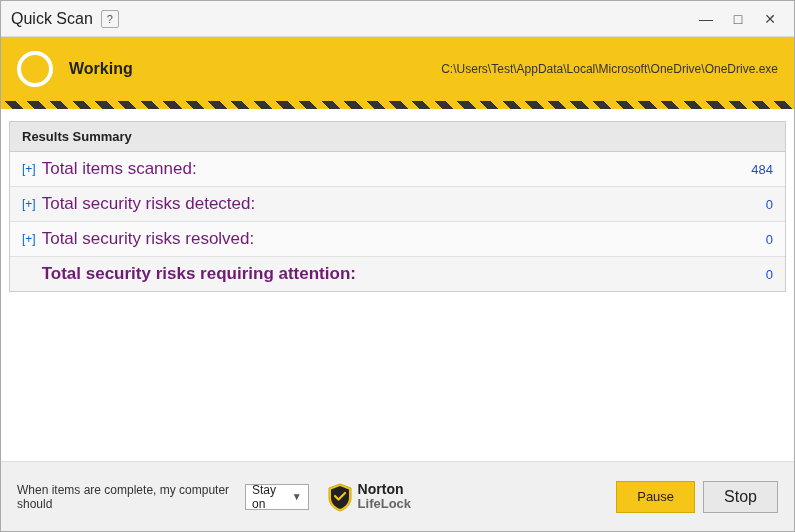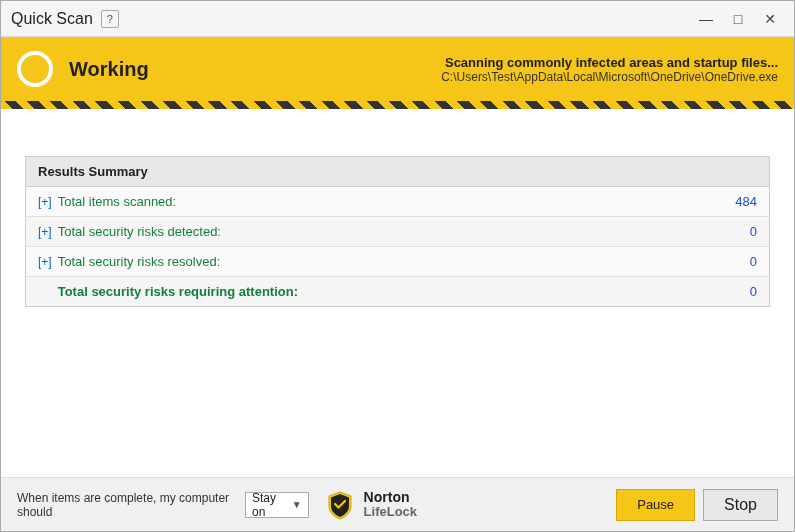--- a/index.html
+++ b/index.html
@@ -83,21 +83,21 @@
       min-height: 64px;
     }
     .spinner-ring {
       width: 36px;
       height: 36px;
       border: 4px solid #fff;
       border-radius: 50%;
       flex-shrink: 0;
     }
     .status-label {
-      font-size: 20px;
+      font-size: 16px;
       font-weight: 600;
       color: #222;
       flex: 0 0 auto;
       margin-right: 8px;
     }
     .status-detail {
       display: flex;
       flex-direction: column;
       flex: 1;
       text-align: right;
@@ -121,23 +121,22 @@
         #f5c518 8px,
         #333 8px,
         #333 16px
       );
       flex-shrink: 0;
     }
 
     
     .main-content {
       flex: 1;
-      padding: 12px 24px;
+      padding: 12px 8px;
       overflow: hidden;
-      margin-top: 35px;
     }
 
     .results-summary {
       border: 1px solid #ccc;
       background: #fafafa;
     }
     .results-header {
       background: #e8e8e8;
       padding: 7px 12px;
       font-weight: 700;
@@ -156,34 +155,34 @@
     }
     .results-row.alt { background: #f5f5f5; }
     .row-expand {
       color: #0066cc;
       font-size: 12px;
       margin-right: 6px;
       cursor: pointer;
     }
     .row-label {
       flex: 1;
-      font-size: 13px;
-      color: #15803d;
+      font-size: 17px;
+      color: #701a75;
     }
     .row-label.bold { font-weight: 700; }
     .row-value {
       font-size: 13px;
       color: #1d4ed8;
       min-width: 40px;
       text-align: right;
     }
 
     
     .footer {
-      height: 54px;
+      height: 70px;
       background: #f0f0f0;
       border-top: 1px solid #ddd;
       display: flex;
       align-items: center;
       padding: 0 16px;
       flex-shrink: 0;
     }
     .footer-left {
       display: flex;
       align-items: center;
@@ -209,21 +208,21 @@
       font-size: 12px;
       color: #222;
     }
     .footer-select-arrow {
       font-size: 10px;
       color: #555;
     }
     .norton-logo {
       display: flex;
       align-items: center;
-      gap: 9px;
+      gap: 3px;
     }
     .norton-shield {
       width: 30px;
       height: 30px;
     }
     .norton-text {
       display: flex;
       flex-direction: column;
       line-height: 1.1;
     }
@@ -280,21 +279,20 @@
       <button class="title-btn">—</button>
       <button class="title-btn">□</button>
       <button class="title-btn close">✕</button>
     </div>
   </div>
 
   <div class="status-banner">
     <div class="spinner-ring"></div>
     <span class="status-label">Working</span>
     <div class="status-detail">
-      <span class="status-scanning-text">Scanning commonly infected areas and startup files...</span>
       <span class="status-file-text">C:\Users\Test\AppData\Local\Microsoft\OneDrive\OneDrive.exe</span>
     </div>
   </div>
 
   <div class="hazard-stripe"></div>
 
   <div class="main-content">
     <div class="results-summary">
       <div class="results-header">Results Summary</div>
 

